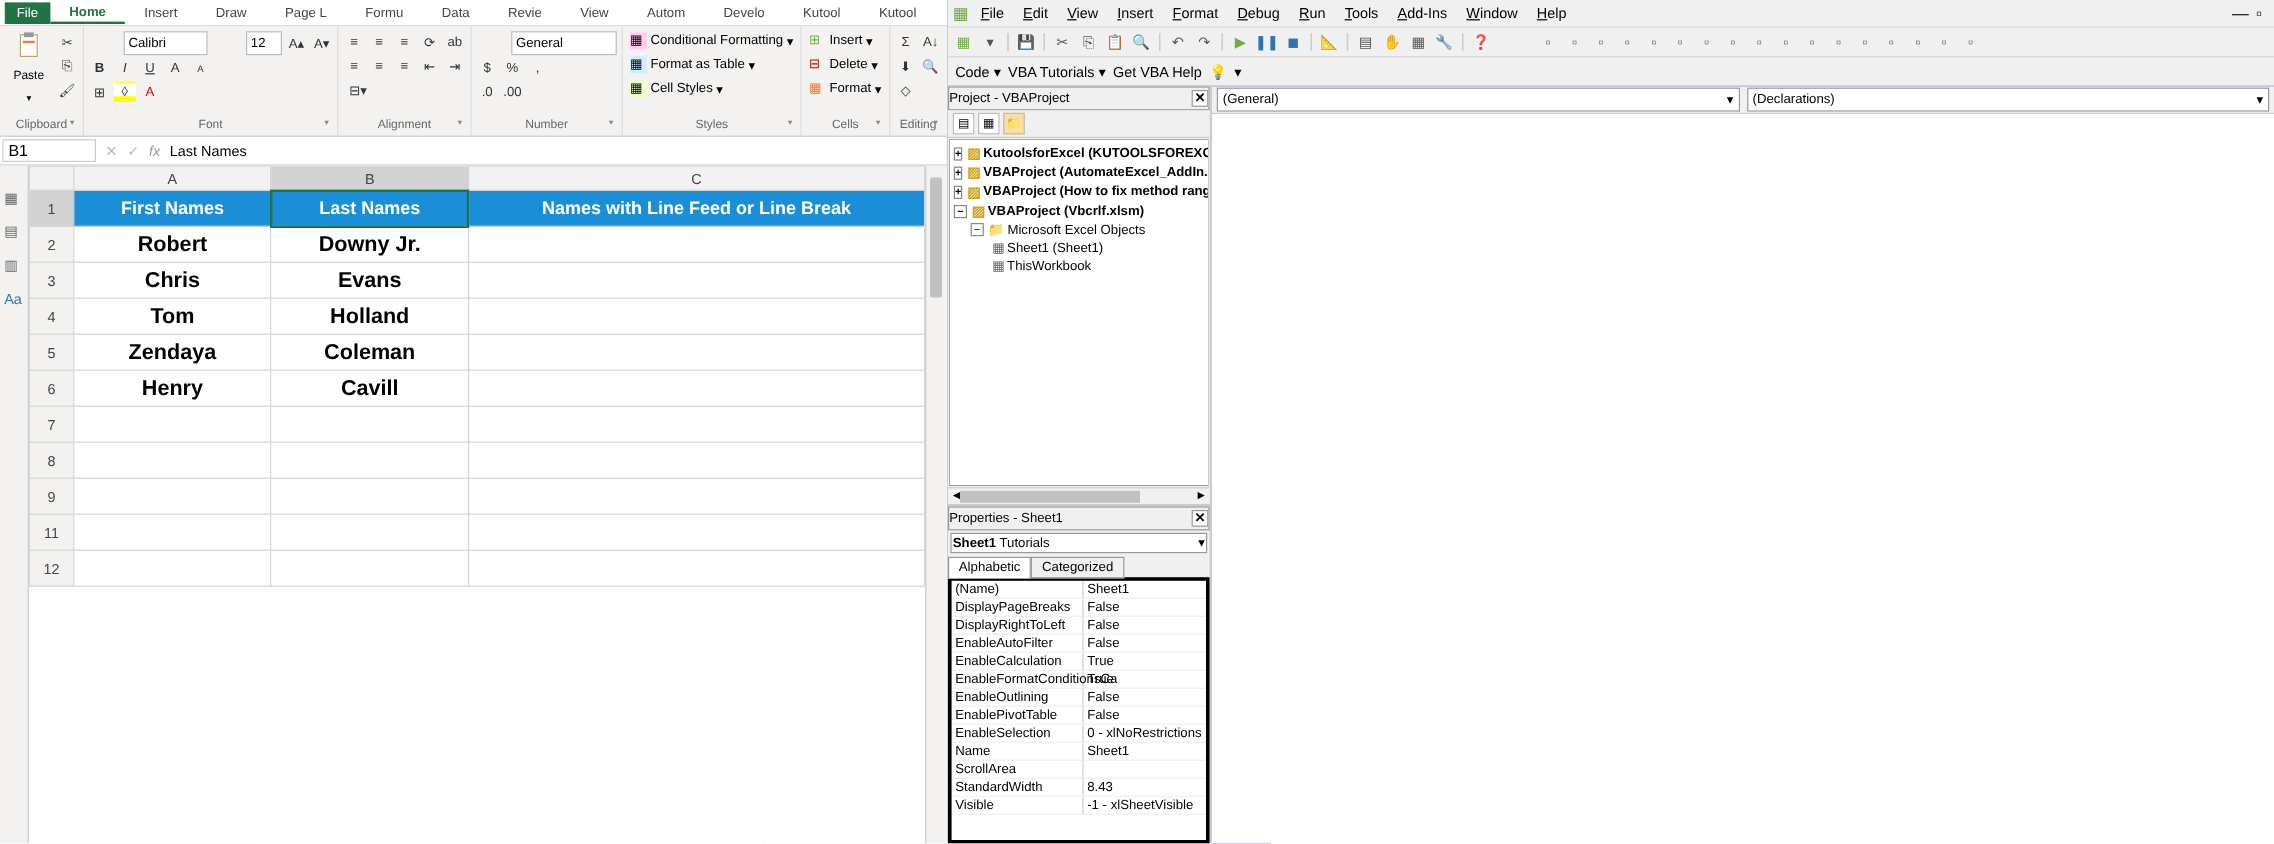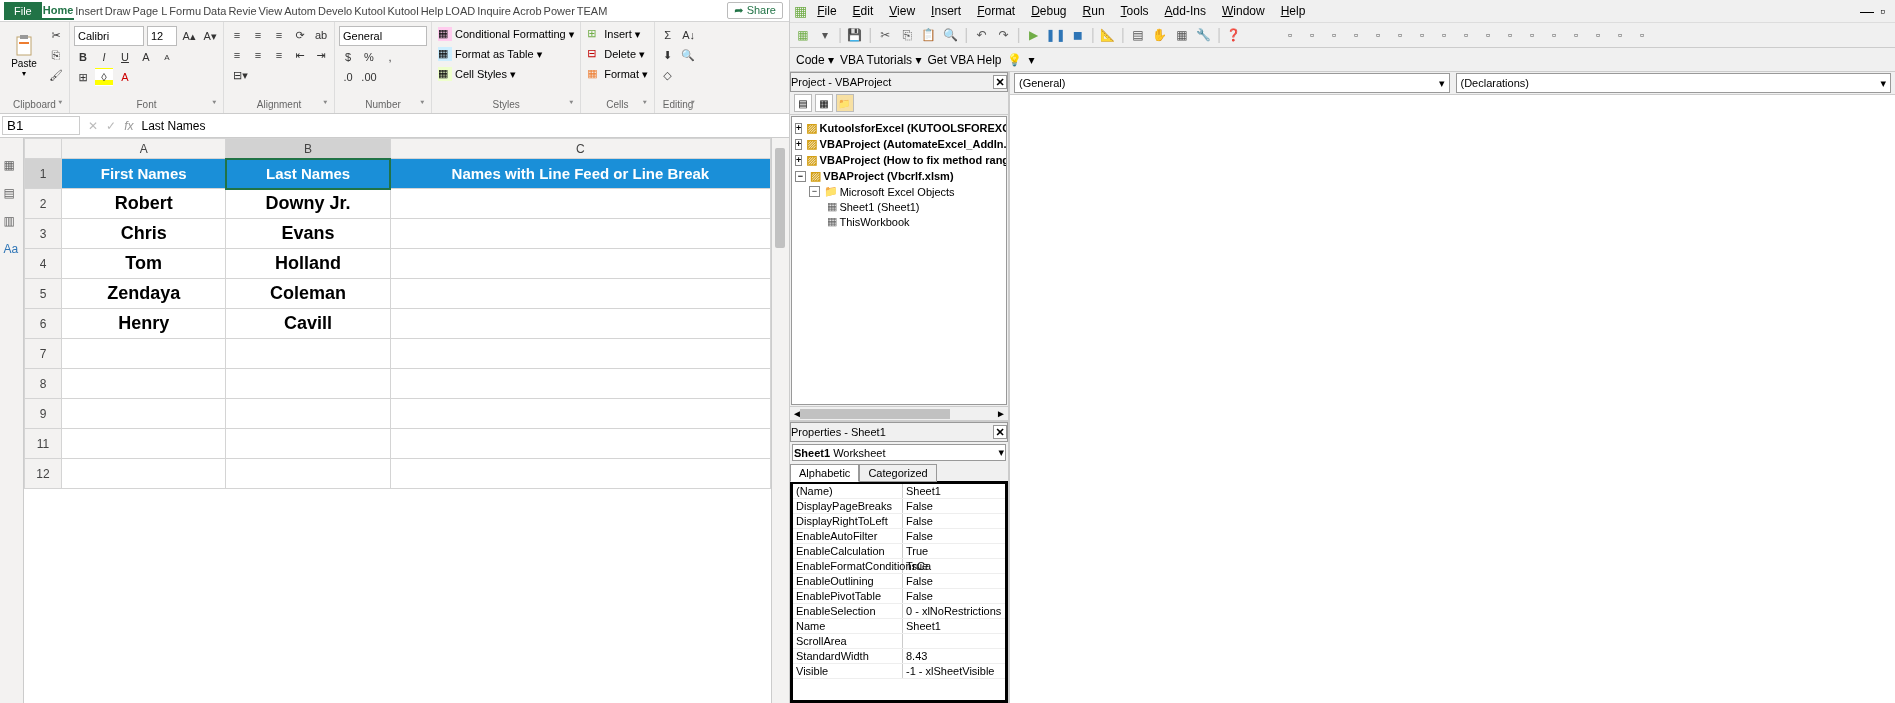--- a/index.html
+++ b/index.html
@@ -3,37 +3,37 @@
 <meta charset="utf-8">
 <style>
 * { box-sizing: border-box; margin: 0; padding: 0; font-family: 'Segoe UI', Tahoma, sans-serif; }
 body { background: #fff; width: 1895px; height: 703px; overflow: hidden; display: flex; }
 
 
 .excel-pane { width: 790px; height: 100%; display: flex; flex-direction: column; border-right: 1px solid #ccc; }
 
 
 .ribbon-tabs { display: flex; background: #fff; border-bottom: 1px solid #d4d4d4; height: 22px; font-size: 11px; align-items: center; padding-left: 4px; }
-.ribbon-tab { padding: 2px 1px; color: #444; cursor: pointer; white-space: nowrap; }
+.ribbon-tab { padding: 2px 16px; color: #444; cursor: pointer; white-space: nowrap; }
 .ribbon-tab.active { color: #217346; border-bottom: 2px solid #217346; font-weight: 600; }
 .ribbon-tab.file { background: #217346; color: #fff; padding: 3px 10px; }
 .share-btn { margin-left: auto; margin-right: 6px; color: #217346; border: 1px solid #bbb; padding: 1px 6px; border-radius: 2px; font-size: 11px; }
 
 
 .ribbon-body { display: flex; background: #f3f2f1; border-bottom: 1px solid #ccc; height: 92px; font-size: 11px; }
 .ribbon-group { border-right: 1px solid #ddd; display: flex; flex-direction: column; justify-content: space-between; padding: 2px 4px; }
 .ribbon-group-label { text-align: center; color: #666; font-size: 10px; padding-bottom: 1px; position: relative; }
 .ribbon-group-label::after { content: "⯆"; font-size: 7px; position: absolute; right: 2px; color: #888; }
 .ribbon-controls { display: flex; gap: 3px; flex: 1; align-items: flex-start; padding-top: 2px; }
-.big-btn { display: flex; flex-direction: column; align-items: center; justify-content: center; width: 40px; height: 60px; font-size: 10px; }
+.big-btn { display: flex; flex-direction: column; align-items: center; justify-content: space-between; width: 40px; height: 60px; font-size: 10px; }
 .big-btn svg, .big-btn .ico { width: 24px; height: 24px; }
 .mini-col { display: flex; flex-direction: column; gap: 2px; }
 .mini-row { display: flex; gap: 3px; align-items: center; }
 .mini-btn { width: 18px; height: 18px; display: flex; align-items: center; justify-content: center; font-size: 11px; color: #333; border: 1px solid transparent; }
-.combo { border: 1px solid #bbb; background: #fff; font-size: 11px; padding: 1px 3px; height: 20px; }
+.combo { border: 1px solid #bbb; background: #fff; font-size: 11px; padding: 1px 3px; height: 20px; margin-left: 29px; }
 .btn-label { font-size: 11px; white-space: nowrap; display: flex; align-items: center; gap: 3px; padding: 1px 2px; }
 .btn-label .ico { width: 14px; height: 14px; display: inline-block; }
 
 
 .formula-row { display: flex; align-items: center; border-bottom: 1px solid #ccc; height: 24px; font-size: 12px; }
 .name-box { width: 78px; border: 1px solid #ccc; margin: 2px; padding: 1px 4px; background: #fff; }
 .fx-area { display: flex; align-items: center; gap: 8px; flex: 1; padding-left: 6px; }
 .fx-icon { color: #999; font-style: italic; font-size: 12px; }
 .formula-text { font-size: 12px; }
 
@@ -507,21 +507,21 @@
           <div class="vba-hscroll-thumb"></div>
           <span style="position:absolute;right:2px;top:1px;font-size:10px;">►</span>
         </div>
 
       <div class="vba-props">
         <div class="vba-panel-title">
           <span>Properties - Sheet1</span>
           <span class="x">✕</span>
         </div>
         <div class="props-combo">
-          <span><b>Sheet1</b> <span>Worksheet</span></span>
+          <span><b>Sheet1</b> <span>Tutorials</span></span>
             <span>▾</span>
         </div>
         <div class="props-tabs">
           <div class="props-tab active">Alphabetic</div>
           <div class="props-tab inactive">Categorized</div>
         </div>
         <div class="props-grid" id="props-grid">
             <div class="prop-row">
               <div class="prop-name">(Name)</div>
               <div class="prop-val">Sheet1</div>

